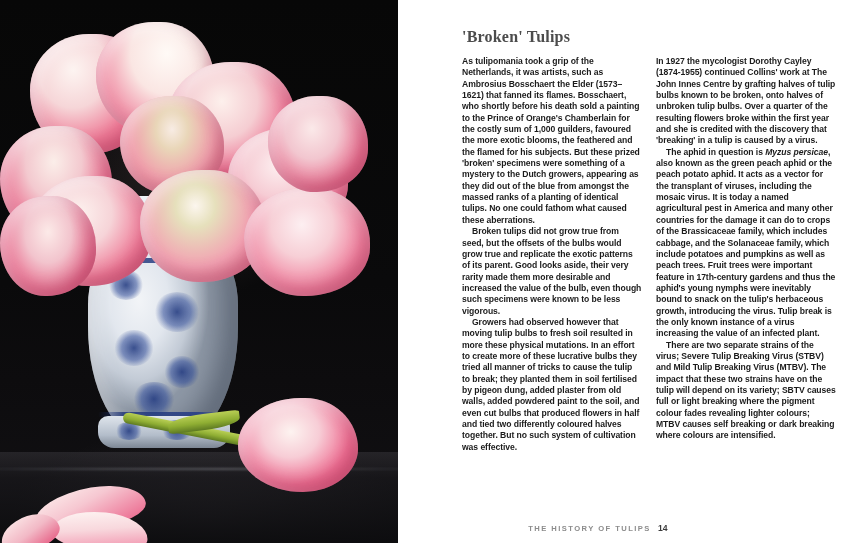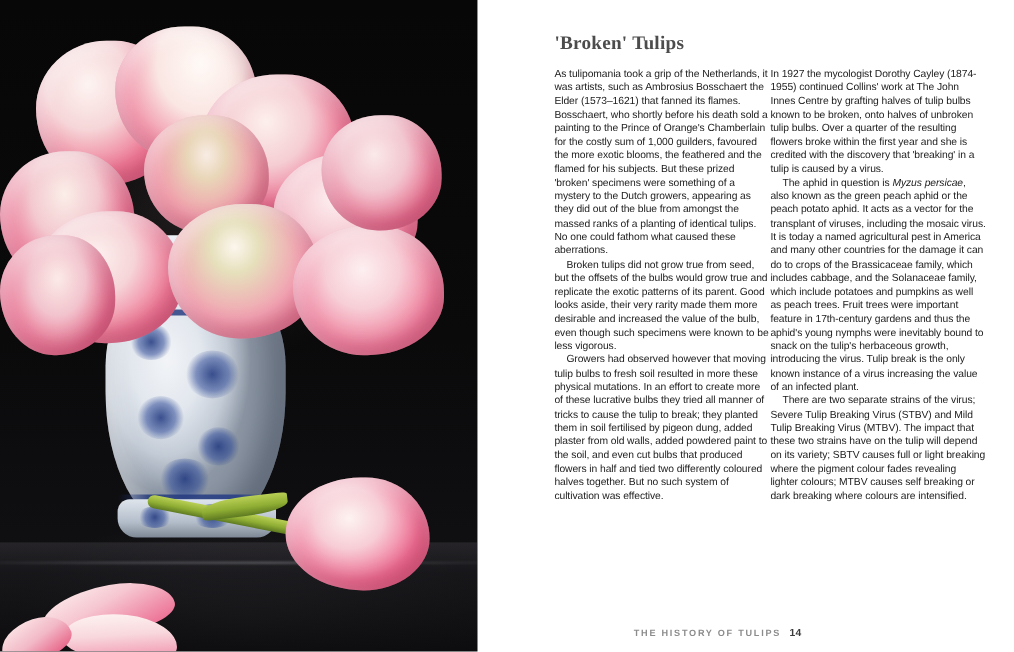--- a/index.html
+++ b/index.html
@@ -138,20 +138,22 @@
     letter-spacing: 0.2px;
     white-space: nowrap;
   }
   .columns {
     position: absolute;
     left: 64px;
     top: 56px;
     width: 374px;
     height: 455px;
     display: flex;
+    gap: 14px;
+    font-weight: bold;
   }
   .col {
     width: 180px;
     font-size: 8.6px;
     line-height: 11.35px;
     color: #1b1b1b;
     letter-spacing: -0.06px;
   }
   .col p {
     margin: 0;

